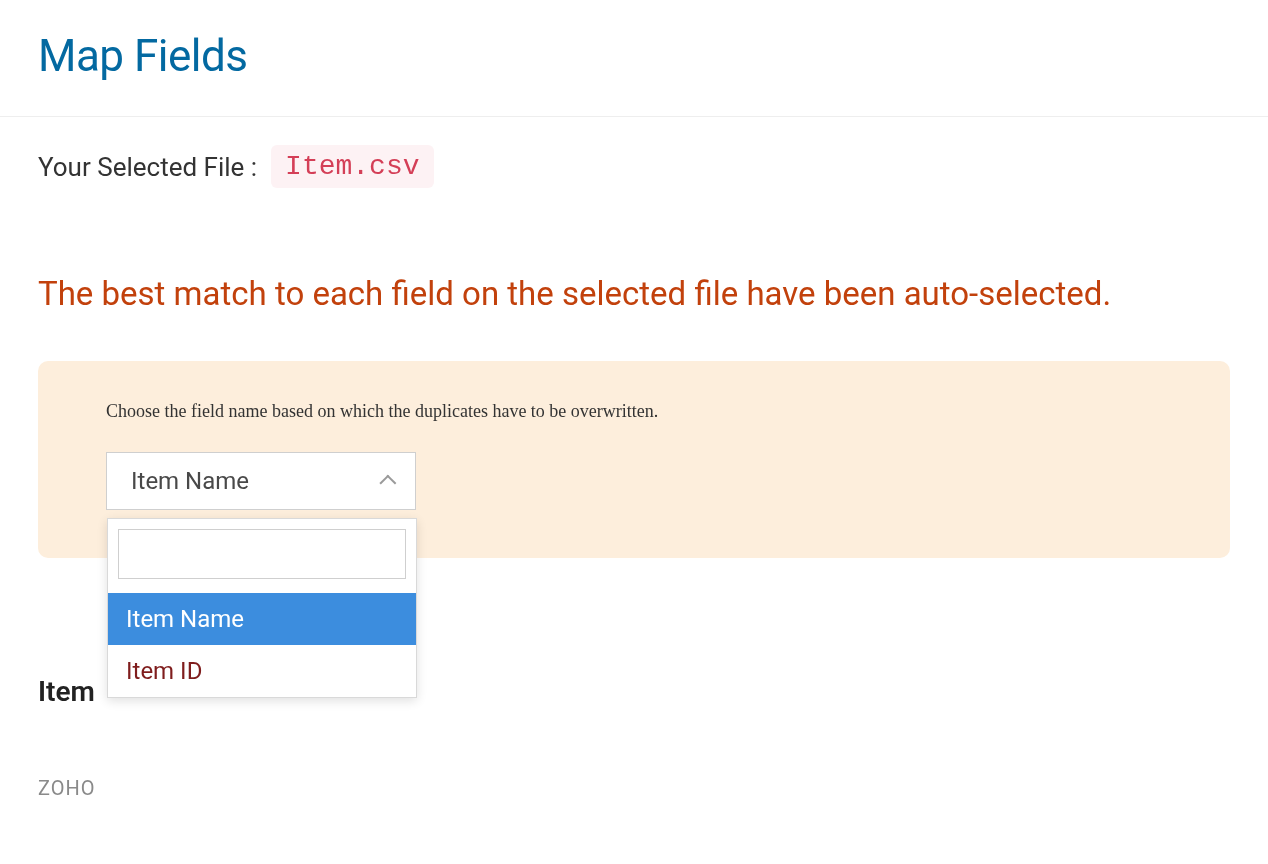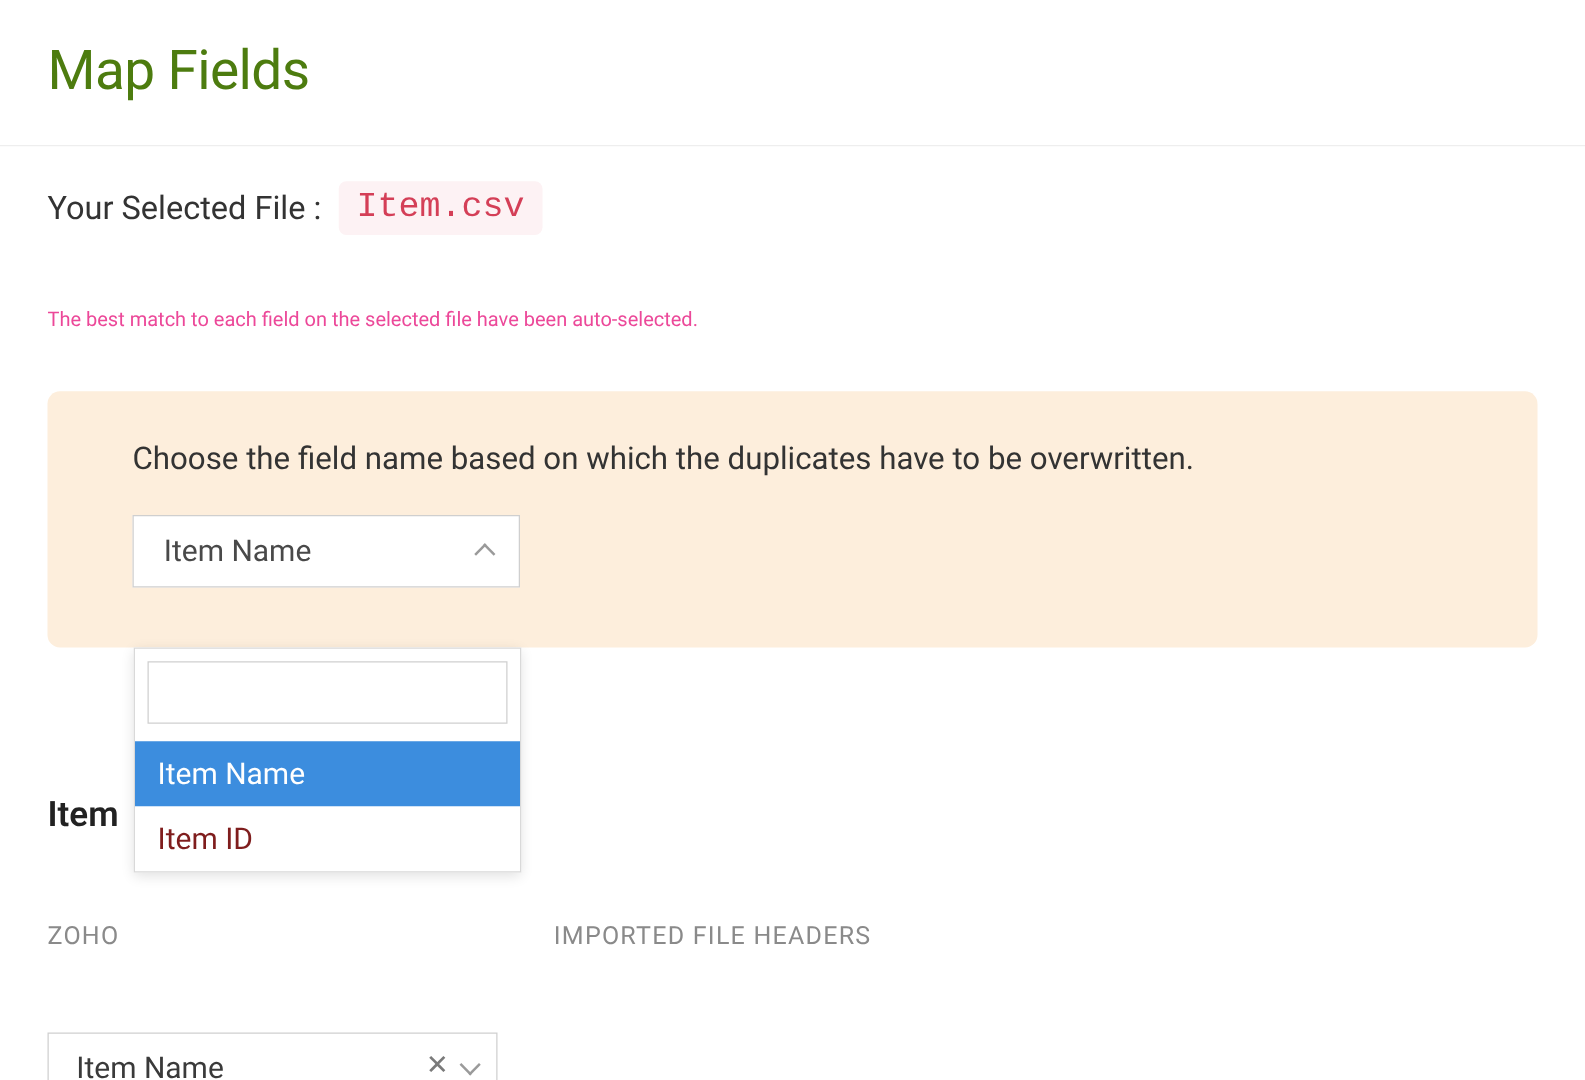--- a/index.html
+++ b/index.html
@@ -9,21 +9,21 @@
     color: #2b2b2b;
     font-weight: 400;
   }
   .page {
     padding: 30px 38px 0 38px;
   }
   .title {
     font-size: 44px;
     font-weight: 400;
     letter-spacing: -0.5px;
-    color: #4d7c0f;
+    color: #0369a1;
   }
   .hr {
     border: none;
     border-top: 1px solid #eee;
     margin: 34px -38px 0 -38px;
   }
   .selected-file-row {
     margin-top: 28px;
     font-size: 26px;
     color: #333;
@@ -36,35 +36,36 @@
     background: #fdf2f4;
     color: #d43f57;
     font-family: "Courier New", Courier, monospace;
     font-size: 28px;
     padding: 6px 14px;
     border-radius: 6px;
     margin-left: 6px;
     text-align: right;
   }
   .hint {
-    margin-top: 58px;
-    font-size: 16px;
-    color: #ec4899;
+    margin-top: 86px;
+    font-size: 33px;
+    color: #c2410c;
   }
   .orange-panel {
     margin-top: 48px;
     background: #fdeedc;
     border-radius: 10px;
     padding: 40px 68px 48px 68px;
     position: relative;
     font-size: 24px;
     color: #333;
   }
   .orange-panel .label {
-    font-size: 25px;
+    font-size: 18px;
+    font-family: Liberation Serif, serif;
   }
   .select-closed {
     margin-top: 30px;
     width: 310px;
     height: 58px;
     background: #fff;
     border: 1px solid #cfcfcf;
     display: flex;
     align-items: center;
     justify-content: space-between;
@@ -204,21 +205,20 @@
     <div class="select-closed">
       <span>Item Name</span>
       <span class="chev"></span>
     </div>
   </div>
 
   <h2 class="section-title">Item</h2>
 
   <div class="headers">
     <div class="col-a">ZOHO</div>
-    <div>IMPORTED FILE HEADERS</div>
   </div>
 
   <div class="row">
     <div class="mapped-select">
       <span>Item Name</span>
       <span class="right">
         <span class="xicon">✕</span>
         <span class="chev down"></span>
       </span>
     </div>

